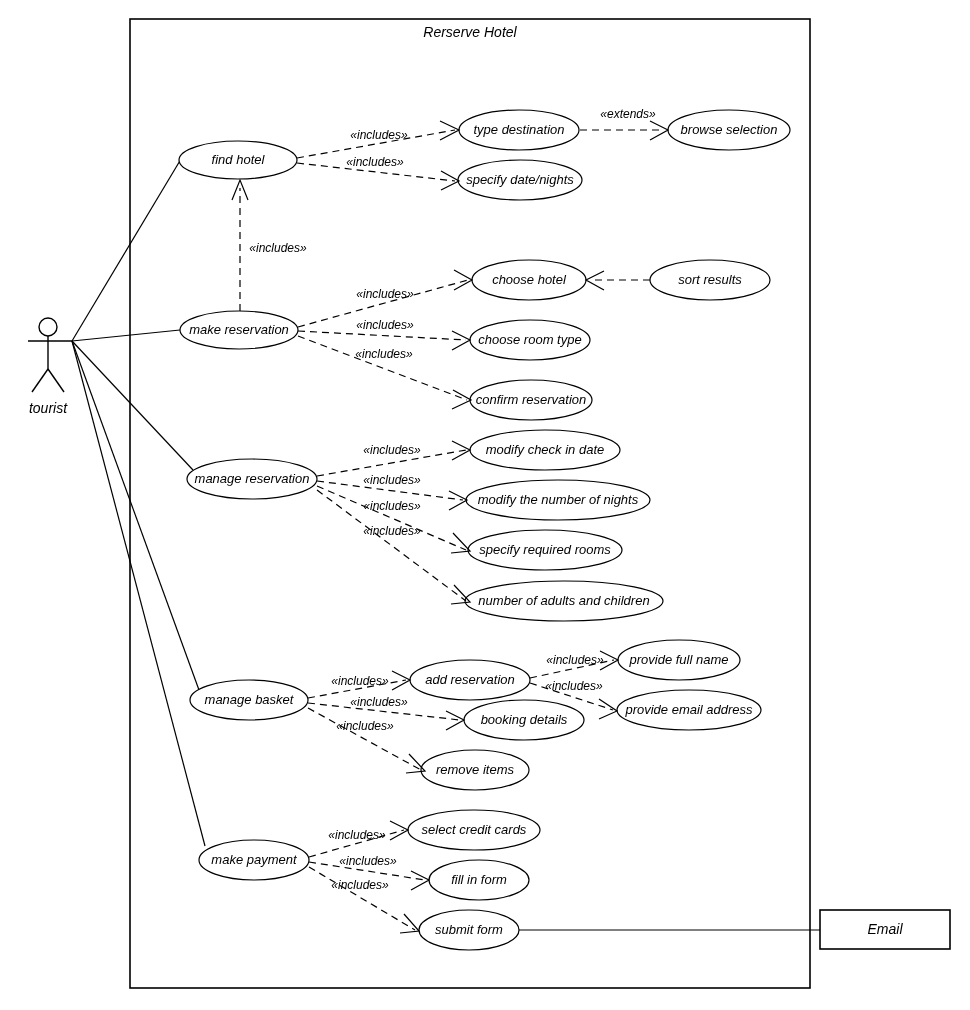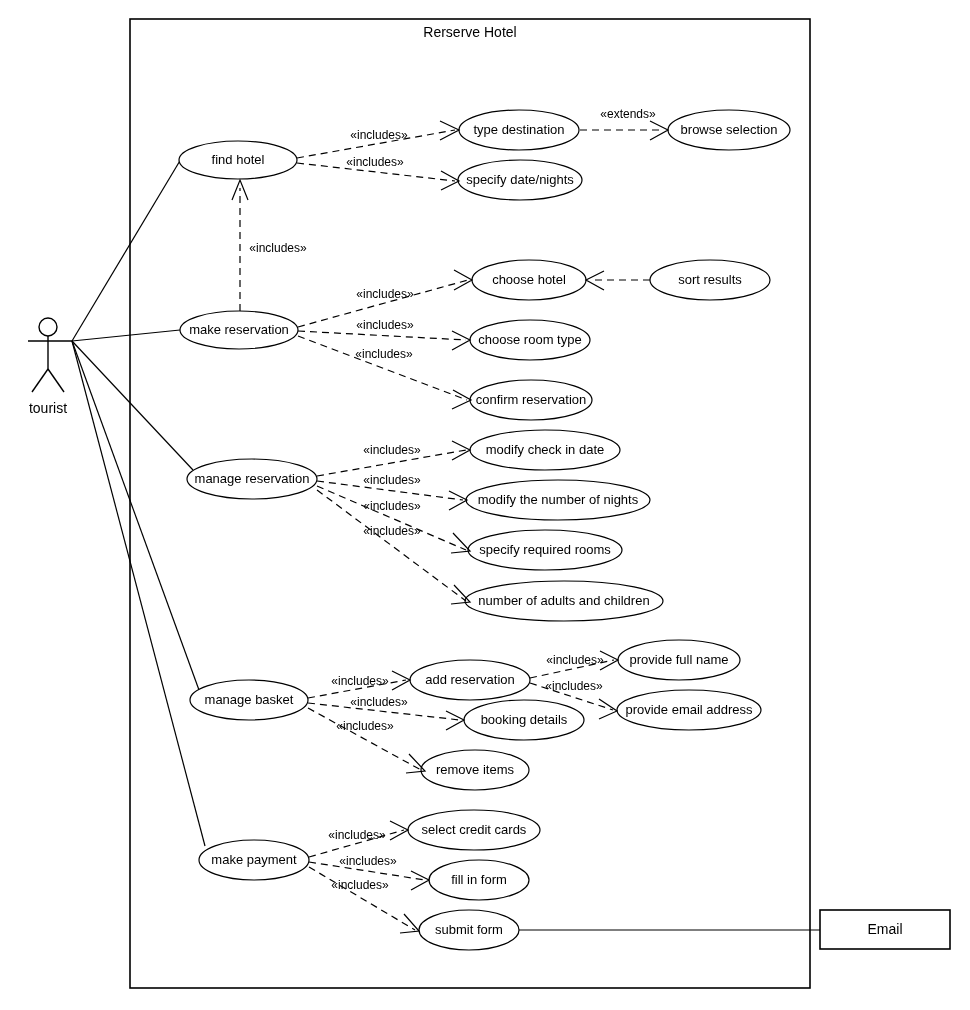--- a/index.html
+++ b/index.html
@@ -10,20 +10,21 @@
   body {
     width: 970px;
     height: 1010px;
     font-family: "Liberation Sans", sans-serif;
     overflow: hidden;
   }
   #diagram-root {
     position: relative;
     width: 776px;
     height: 1010px;
+    font-style: italic;
   }
   svg.uml {
     display: block;
     width: 970px;
     height: 1010px;
   }
   .ucshape {
     fill: #ffffff;
     stroke: #000000;
     stroke-width: 1.2;

